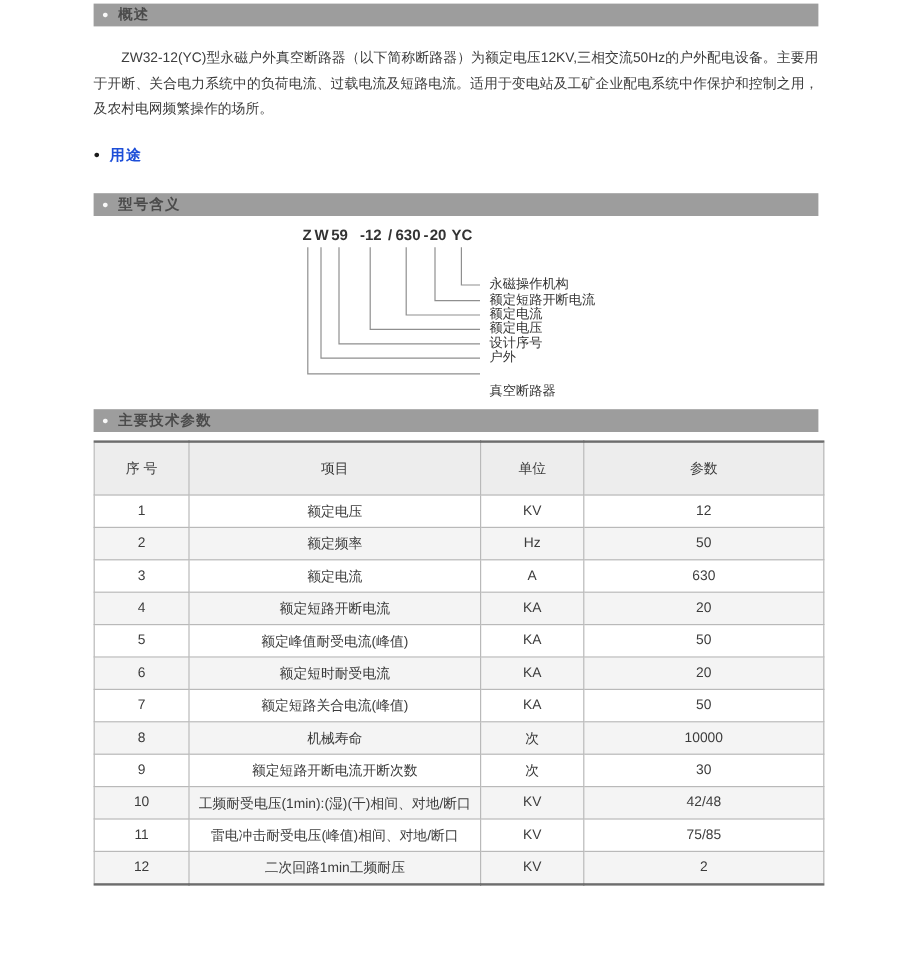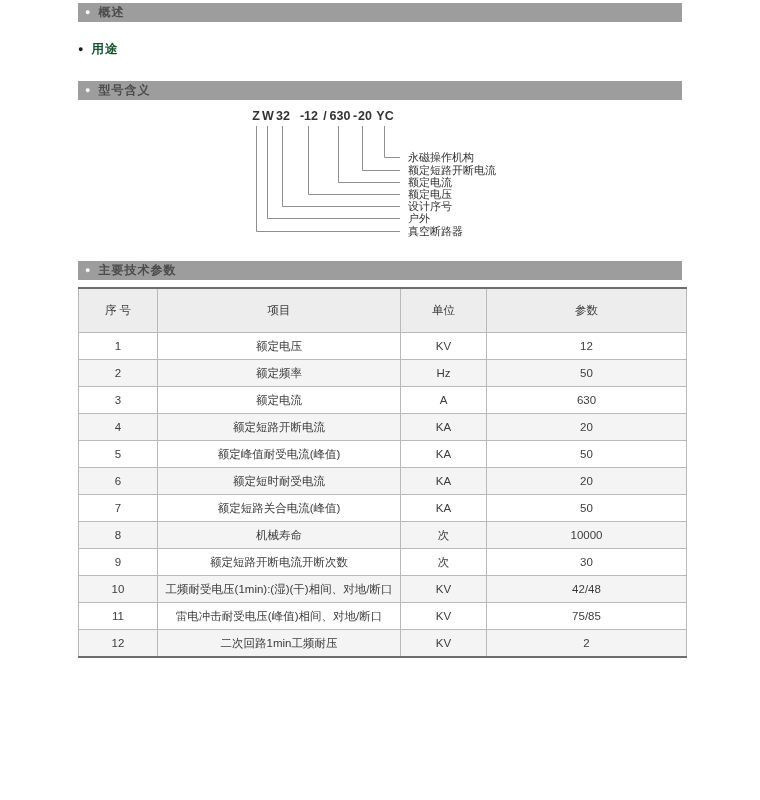--- a/index.html
+++ b/index.html
@@ -22,21 +22,21 @@
     display:flex; align-items:center;
     padding-left:7px;
     box-sizing:border-box;
   }
   .section-bar .dot { color:#f8f8f8; font-size:9px; line-height:1; margin-right:8px; }
   .section-bar .bar-title { color:#4b4b4b; font-size:12px; font-weight:bold; letter-spacing:1px; }
 
   
   .plain-heading { display:flex; align-items:center; margin-top:19px; height:16px; }
   .plain-heading .dot { color:#1a1a1a; font-size:9px; line-height:1; margin-right:8px; }
-  .plain-heading .ph-title { color:#14532d; font-size:12.5px; font-weight:bold; letter-spacing:1px; }
+  .plain-heading .ph-title { color:#1d4ed8; font-size:12.5px; font-weight:bold; letter-spacing:1px; }
 
   .para {
     font-size:11.5px; line-height:21px; color:#3c3c3c;
     text-indent:2em; text-align:justify; margin:0;
   }
   .para.first { margin-top:17px; }
   .para.usage { margin-top:4px; }
 
   
   .diagram { position:relative; width:604px; height:148px; margin-top:6px; }
@@ -44,21 +44,21 @@
   .token {
     position:absolute; top:3px; transform:translateX(-50%);
     font-size:12.5px; font-weight:bold; color:#333; white-space:nowrap;
   }
   .t0{left:178px}.t1{left:190px}.t2{left:205px}.t3{left:231px}.t4{left:247px}
   .t5{left:262px}.t6{left:277px}.t7{left:287px}.t8{left:307px}
   .dlabel {
     position:absolute; left:330px;
     font-size:11px; color:#333; white-space:nowrap; line-height:14px;
   }
-  .l0{top:44px}.l1{top:57px}.l2{top:69px}.l3{top:81px}.l4{top:93px}.l5{top:105px}.l6{top:118px}
+  .l0{top:44px}.l1{top:57px}.l2{top:69px}.l3{top:81px}.l4{top:93px}.l5{top:105px}.l6{top:133px}
 
   
   table.params {
     width:604px; margin-top:7px;
     border-collapse:collapse; table-layout:fixed;
     border-top:2px solid #6d6d6d;
     border-bottom:2px solid #6d6d6d;
   }
   table.params th, table.params td {
     border:1px solid #b9b9b9;
@@ -74,20 +74,21 @@
 </head>
 <body>
 
 <div class="page">
   <div class="content">
 
     <div class="section-bar">
       <span class="dot">●</span>
       <span class="bar-title">概述</span>
     </div>
+    <p class="para first">ZW32-12(YC)型永磁户外真空断路器（以下简称断路器）为额定电压12KV,三相交流50Hz的户外配电设备。主要用于开断、关合电力系统中的负荷电流、过载电流及短路电流。适用于变电站及工矿企业配电系统中作保护和控制之用，及农村电网频繁操作的场所。</p>
 
     <div class="plain-heading">
       <span class="dot">●</span>
       <span class="ph-title">用途</span>
     </div>
 
     <div class="section-bar" style="margin-top:24px">
       <span class="dot">●</span>
       <span class="bar-title">型号含义</span>
     </div>
@@ -99,21 +100,21 @@
           <path d="M189.5 20 L189.5 112.5 L322 112.5"></path>
           <path d="M204.5 20 L204.5 100.5 L322 100.5"></path>
           <path d="M230.5 20 L230.5 88.5 L322 88.5"></path>
           <path d="M260.5 20 L260.5 76.5 L322 76.5"></path>
           <path d="M284.5 20 L284.5 64.5 L322 64.5"></path>
           <path d="M306.5 20 L306.5 51.5 L322 51.5"></path>
         </g>
       </svg>
       <span class="token t0">Z</span>
       <span class="token t1">W</span>
-      <span class="token t2">32</span>
+      <span class="token t2">59</span>
       <span class="token t3">-12</span>
       <span class="token t4">/</span>
       <span class="token t5">630</span>
       <span class="token t6">-</span>
       <span class="token t7">20</span>
       <span class="token t8">YC</span>
 
       <div class="dlabel l0">永磁操作机构</div>
       <div class="dlabel l1">额定短路开断电流</div>
       <div class="dlabel l2">额定电流</div>

